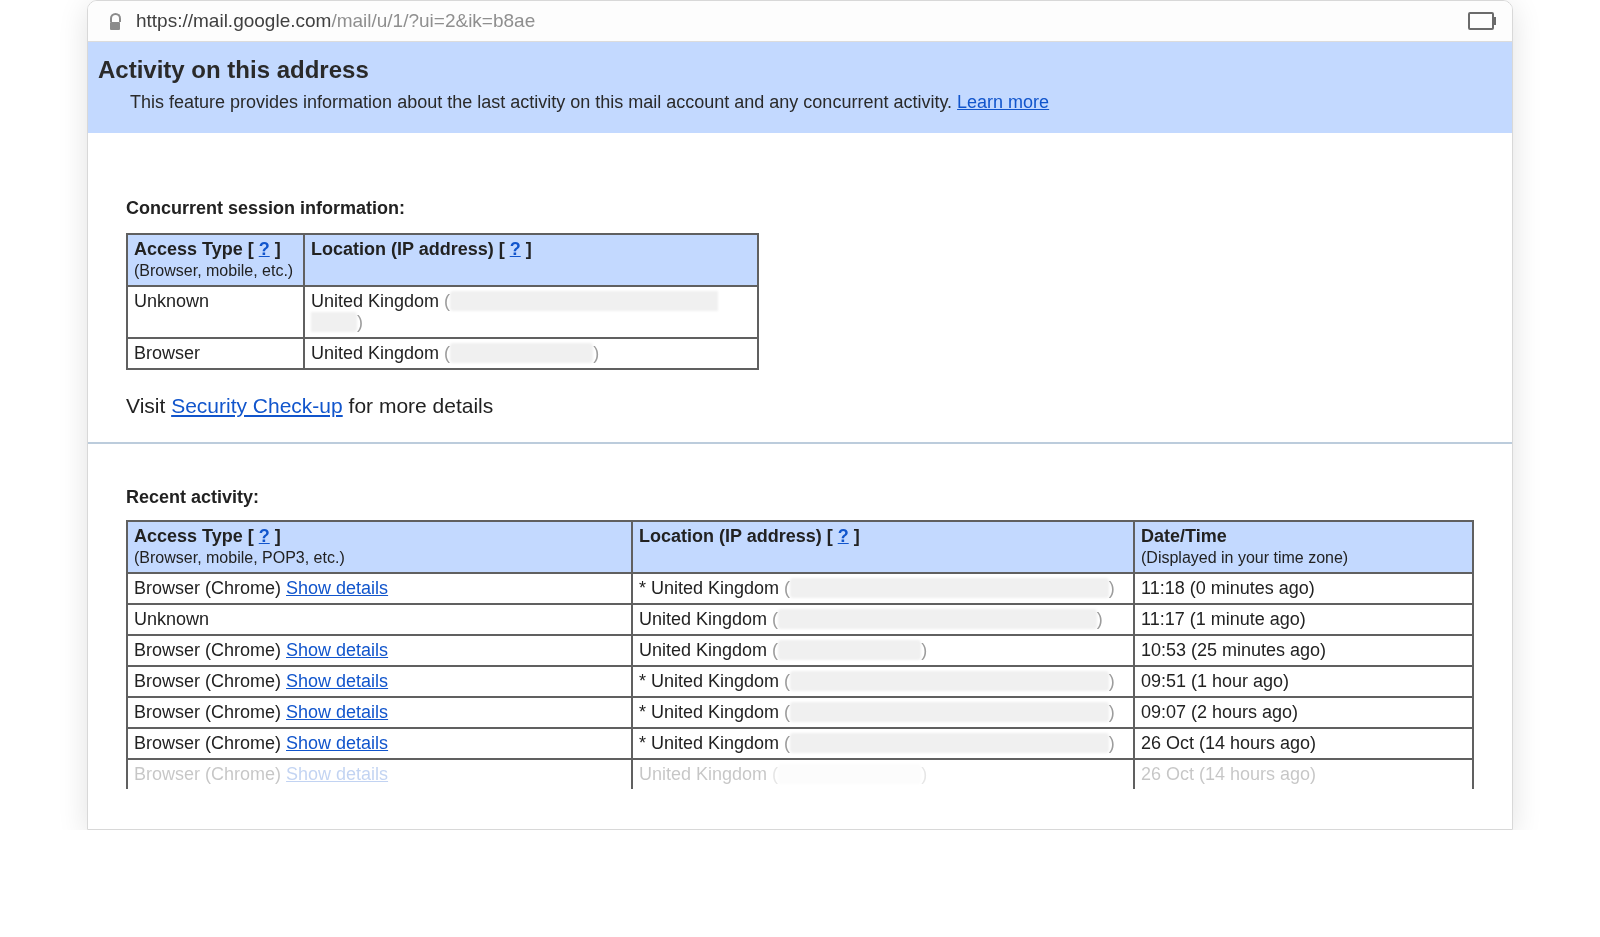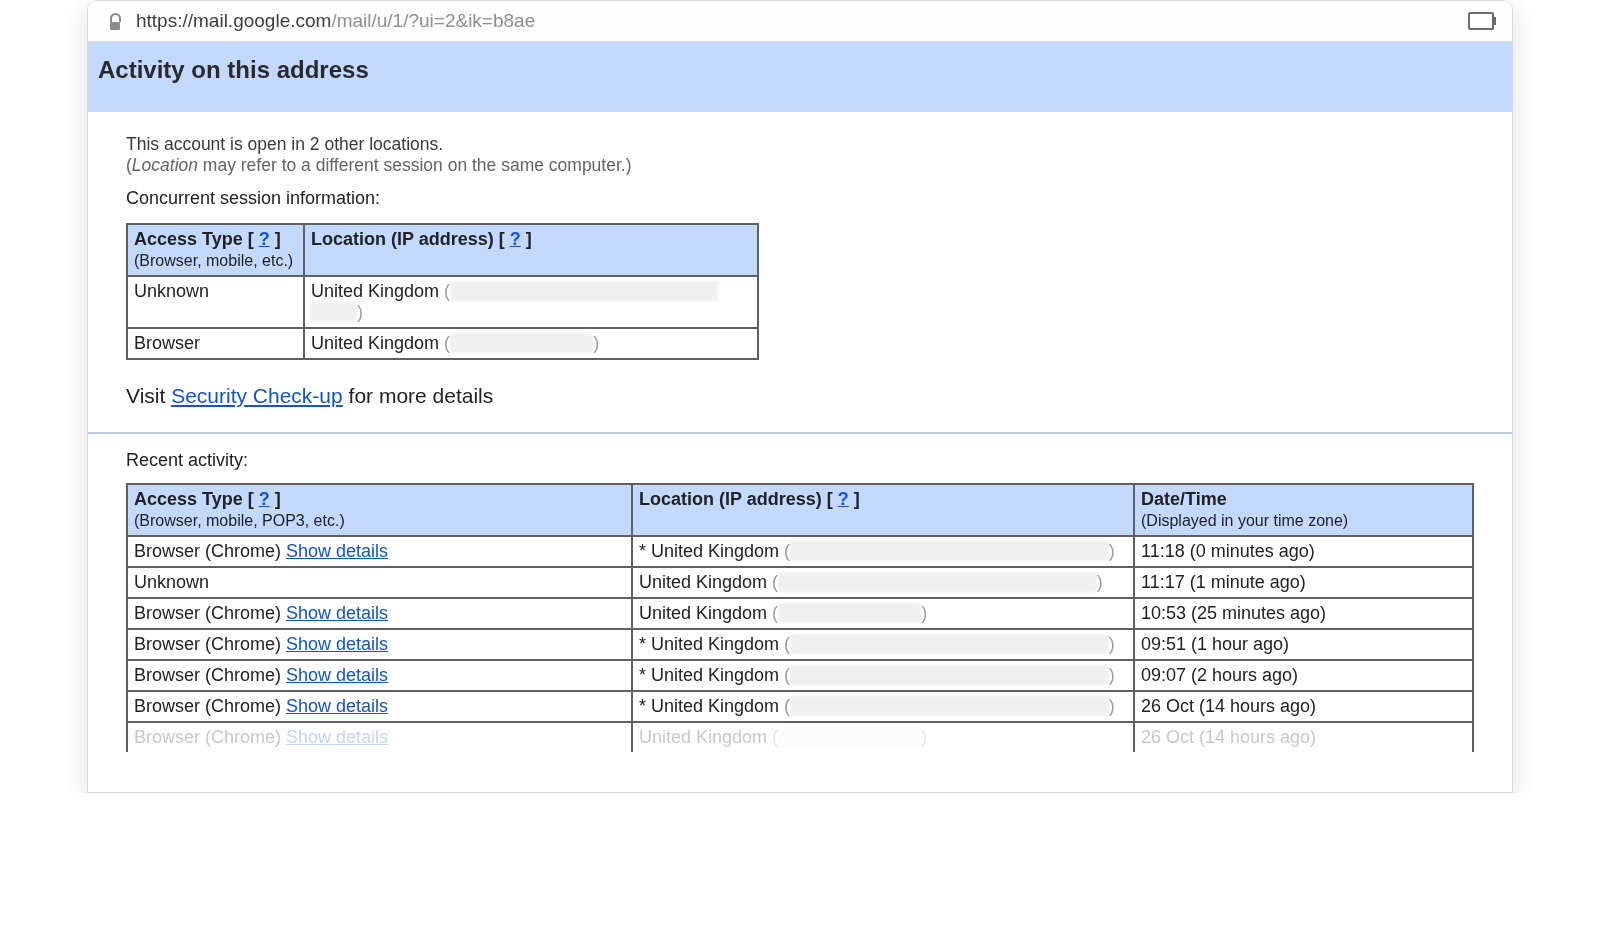--- a/index.html
+++ b/index.html
@@ -29,21 +29,21 @@
   
   .banner{background:#c3d9ff;padding:12px 10px 20px;}
   .banner h2{margin:2px 0 8px;font-size:24px;font-weight:700;color:#2a2a2a;}
   .banner .sub{margin:0 0 0 32px;font-size:18px;color:#2a2a2a;}
   a.link{color:#1155cc;text-decoration:underline;cursor:pointer;}
 
   .content{padding:22px 38px 0;}
   .p1{color:#3a3a3a;}
   .p1 .note{color:#646464;}
   .ital{font-style:italic;}
-  .section-title{font-weight:400;margin-top:12px;font-size:18px;}
+  .section-title{font-weight:700;margin-top:43px;font-size:18px;}
 
   table{border-collapse:collapse;font-size:18px;}
   th,td{border:2px solid #606060;padding:4px 6px;text-align:left;vertical-align:top;}
   th{background:#c3d9ff;font-weight:400;}
   th .label{font-weight:700;margin-top:32px;}
   .help{color:#1155cc;text-decoration:underline;cursor:pointer;}
   .th-sub{font-size:16px;}
 
   .table1{margin-top:14px;width:633px;}
   .table1 col.c1{width:177px;}
@@ -76,29 +76,26 @@
         <div class="lock-icon"></div>
         <div class="url">
           <span class="domain">https://mail.google.com</span><span>/mail/u/1/?ui=2&amp;ik=b8ae</span>
         </div>
       </div>
       <div class="device-icon"></div>
     </div>
 
     <div class="banner">
       <h2>Activity on this address</h2>
+      <p class="sub">
+        <span>This feature provides information about the last activity on this mail account and any concurrent activity. </span><a class="link">Learn more</a>
+      </p>
     </div>
 
     <div class="content">
-      <div class="p1">
-        <div>This account is open in 2 other locations.</div>
-        <div class="note">
-          <span>(</span><span class="ital">Location</span><span> may refer to a different session on the same computer.)</span>
-        </div>
-      </div>
 
       <div class="section-title">Concurrent session information:</div>
 
       <table class="table1">
         <colgroup>
             <col class="c1">
             <col class="c2">
           </colgroup>
         <thead>
           <tr>

